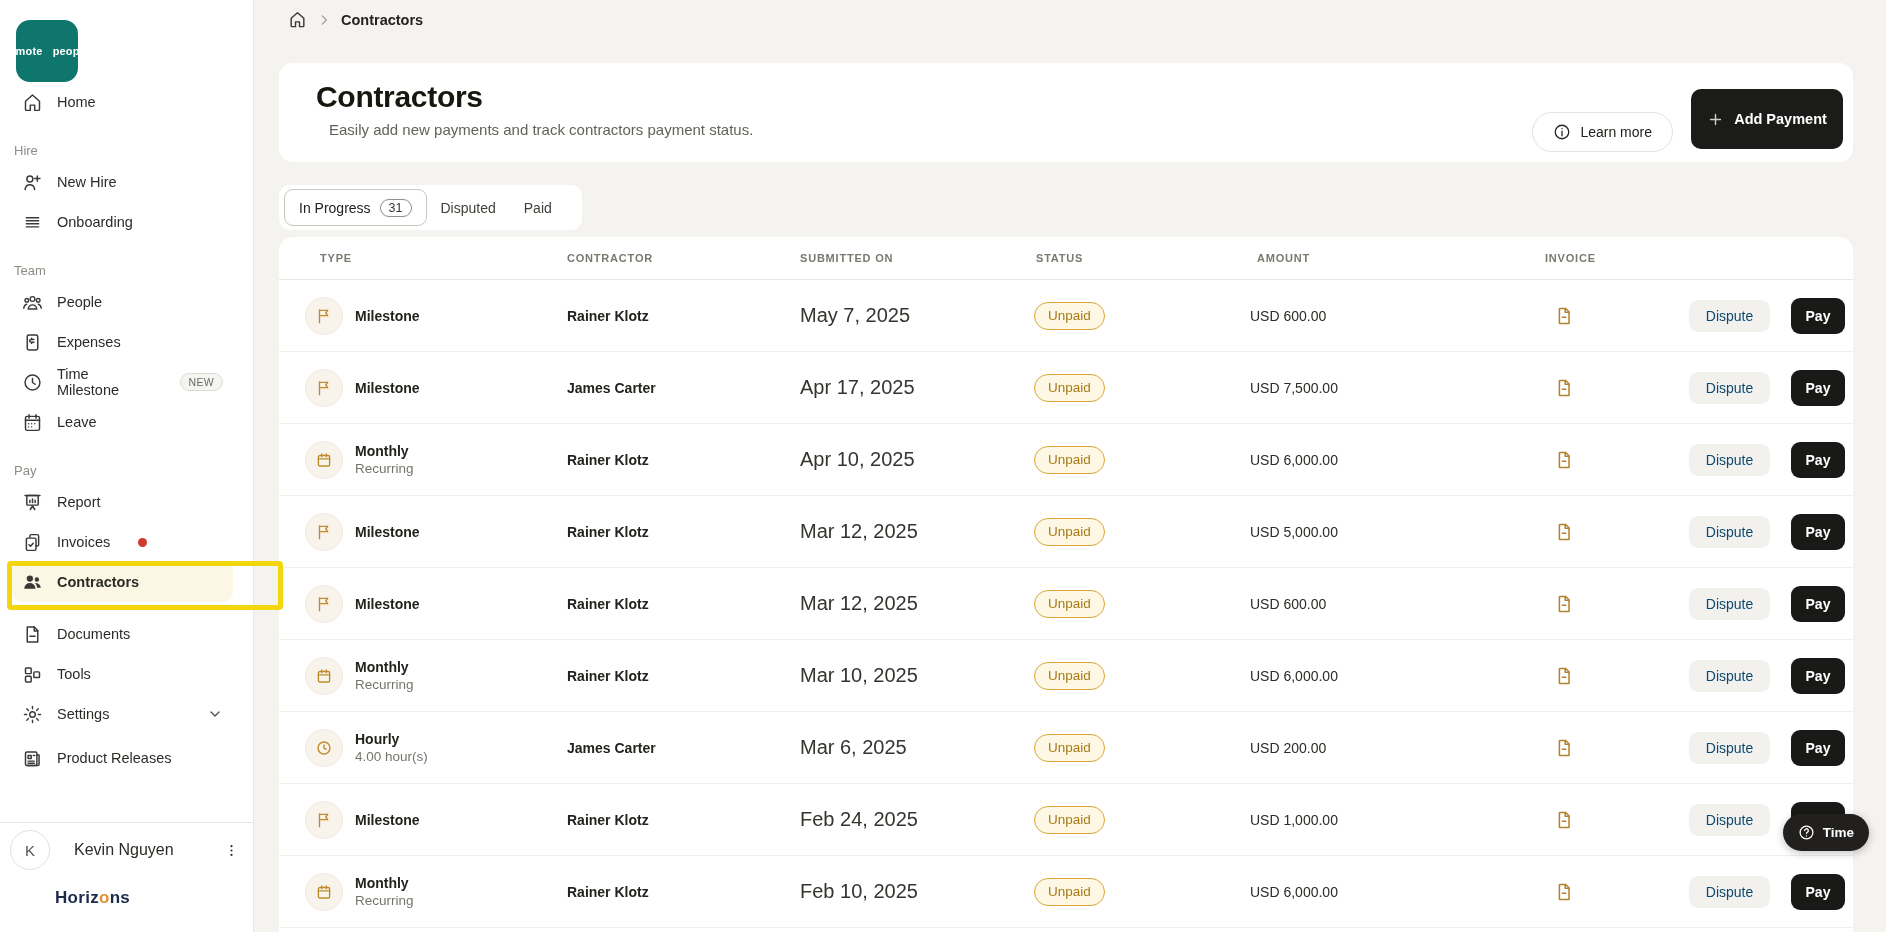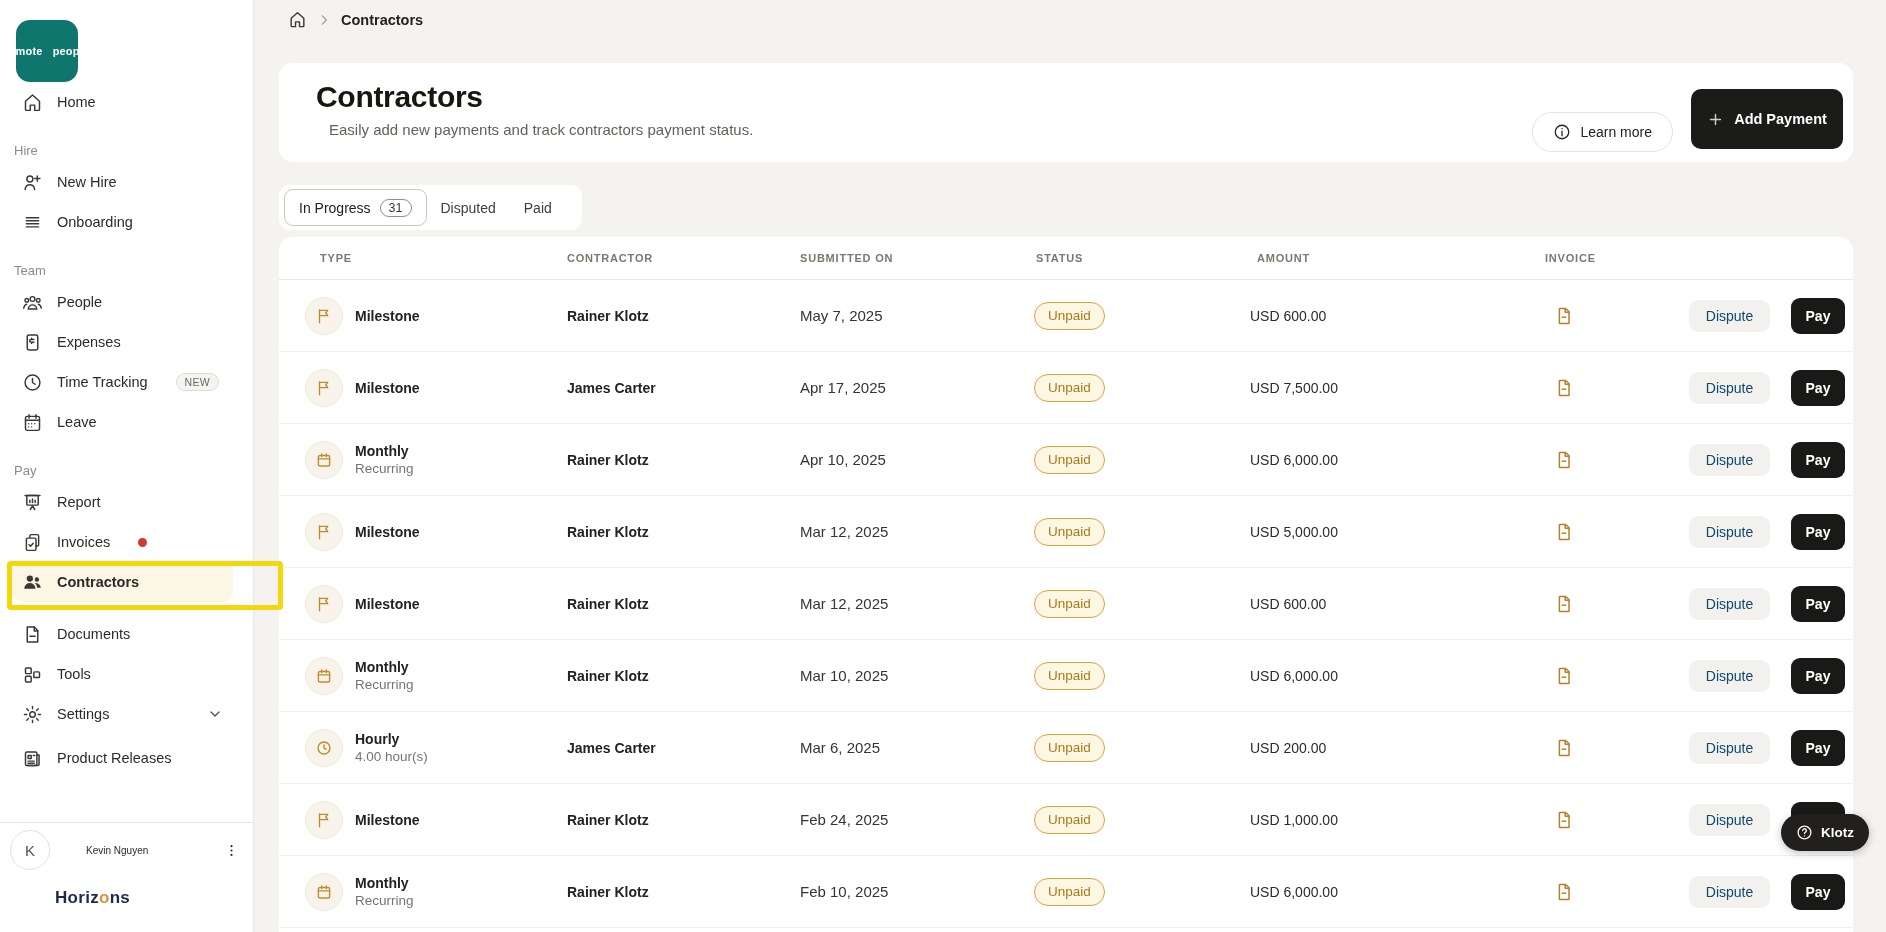--- a/index.html
+++ b/index.html
@@ -16,21 +16,21 @@
   .nav-item .ico { width:21px; height:21px; color:#3a3934; flex:0 0 auto; }
   .nav-section { height:24px; margin-top:16px; display:flex; align-items:center; padding:0 2px; font-size:13px; color:#8d8c85; }
   .nav-item.active { background:#fbf7e4; font-weight:bold; }
   .badge-new { margin-left:14px; font-size:10.5px; color:#6b6a64; background:#f4f4f1; border:1px solid #dcdbd5; border-radius:10px; padding:2px 8px; letter-spacing:.3px; }
   .red-dot { width:9px; height:9px; border-radius:50%; background:#cc3b2e; margin-left:14px; }
   .chev-right-side { margin-left:auto; color:#4a4944; }
   .gap-after-active { height:12px; }
   .user-divider { position:absolute; left:0; right:0; top:822px; border-top:1px solid #e8e7e3; }
   .user-row { position:absolute; left:10px; top:830px; right:12px; display:flex; align-items:center; }
   .avatar { width:40px; height:40px; border-radius:50%; border:1px solid #e2e1dd; background:#fff; display:flex; align-items:center; justify-content:center; font-size:15px; color:#55544e; }
-  .user-name { margin-left:36px; font-size:10px; color:#2c2b27; }
+  .user-name { margin-left:24px; font-size:16px; color:#2c2b27; }
   .kebab { margin-left:auto; width:20px; height:20px; color:#2c2b27; display:flex; align-items:center; justify-content:center; cursor:pointer; }
   .horizons { position:absolute; left:55px; top:888px; font-size:17px; font-weight:bold; color:#1c2b4a; letter-spacing:.3px; }
   .horizons .o2 { color:#dc9433; }
 
   
   .main { position:absolute; left:254px; top:0; width:1632px; height:932px; }
   .breadcrumb { position:absolute; left:34px; top:10px; display:flex; align-items:center; gap:10px; }
   .breadcrumb .ico { width:19px; height:19px; color:#3a3934; cursor:pointer; }
   .breadcrumb .sep { width:14px; height:14px; color:#9a9992; }
   .breadcrumb .cur { font-size:14.5px; font-weight:bold; }
@@ -57,21 +57,21 @@
   .th.c1{left:41px} .th.c2{left:288px} .th.c3{left:521px} .th.c4{left:757px} .th.c5{left:978px} .th.c6{left:1266px}
 
   .trow { display:grid; grid-template-columns:262px 233px 234px 216px 293px 146px 1fr; align-items:center; height:72px; padding-left:26px; border-bottom:1px solid #f0efeb; }
   .cell-type { display:flex; align-items:center; gap:12px; }
   .type-ico { width:38px; height:38px; border-radius:50%; background:#f8f4ec; border:1px solid #efe9dd; display:flex; align-items:center; justify-content:center; color:#c08a2d; }
   .type-ico svg { width:18px; height:18px; }
   .type-main { font-size:14px; font-weight:bold; color:#23221e; line-height:18px; }
   .type-sub { font-size:13.5px; color:#76756d; line-height:18px; }
   .type-sub:empty { display:none; }
   .cell-contractor { font-size:14px; font-weight:bold; color:#23221e; }
-  .cell-date { font-size:15px; color:#35342f; }
+  .cell-date { font-size:20px; color:#35342f; }
   .badge-unpaid { display:inline-flex; align-items:center; justify-content:center; height:28px; padding:0 13px; border:1.5px solid #ddA63a; border-radius:15px; background:#fdf7e3; color:#a87917; font-size:13.5px; width:fit-content; }
   .cell-amount { font-size:14px; color:#2c2b26; }
   .cell-invoice { padding-left:11px; }
   .cell-invoice .ico { width:20px; height:20px; color:#b5812a; cursor:pointer; }
   .cell-actions { display:flex; justify-content:flex-end; align-items:center; gap:21px; padding-right:9px; }
   .btn-dispute { width:81px; height:32px; border:none; border-radius:9px; background:#f2f1ee; color:#0c4a6e; font-size:14px; font-family:inherit; cursor:pointer; }
   .btn-pay { width:54px; height:36px; border:none; border-radius:9px; background:#191917; color:#fff; font-size:14px; font-weight:600; font-family:inherit; cursor:pointer; }
 
   .help-btn { position:absolute; right:17px; top:814px; height:37px; display:flex; align-items:center; gap:8px; padding:0 15px; background:#21201e; color:#fff; border-radius:19px; font-size:13.5px; font-weight:bold; z-index:40; box-shadow:0 2px 8px rgba(0,0,0,.25); cursor:pointer; }
   .help-btn .ico { width:17px; height:17px; color:#fff; }
@@ -128,21 +128,21 @@
           <rect x="6" y="3.5" width="12" height="17" rx="2"></rect>
           <path d="M13.5 8.5h-3.2a1.6 1.6 0 0 0 0 3.2h3.4M11 7.2v1.3M11 11.7V13"></path>
         </svg>
       <span>Expenses</span>
     </div>
     <div class="nav-item">
       <svg class="ico" viewBox="0 0 24 24" fill="none" stroke="currentColor" stroke-width="1.7" stroke-linecap="round" stroke-linejoin="round">
           <circle cx="12" cy="12" r="8.5"></circle>
           <path d="M12 7.5V12l3 2"></path>
         </svg>
-      <span>Time Tracking</span>
+      <span>Time Milestone</span>
       <span class="badge-new">NEW</span>
     </div>
     <div class="nav-item">
       <svg class="ico" viewBox="0 0 24 24" fill="none" stroke="currentColor" stroke-width="1.7" stroke-linecap="round" stroke-linejoin="round">
           <rect x="4" y="5" width="16" height="16" rx="2"></rect>
           <path d="M4 9.5h16M8 3v4M16 3v4M7.5 13.5h.01M11 13.5h.01M14.5 13.5h.01M7.5 17h.01M11 17h.01"></path>
         </svg>
       <span>Leave</span>
     </div>
 
@@ -531,14 +531,14 @@
   </div>
 
 </div>
 
 <div class="help-btn">
   <svg class="ico" viewBox="0 0 24 24" fill="none" stroke="currentColor" stroke-width="1.8" stroke-linecap="round" stroke-linejoin="round">
       <circle cx="12" cy="12" r="9"></circle>
       <path d="M9.4 9.3a2.6 2.6 0 1 1 3.6 2.4c-.8.35-1 1-1 1.8"></path>
       <path d="M12 16.8h.01"></path>
     </svg>
-  <span>Klotz</span>
+  <span>Time</span>
 </div>
 
 </body></html>

